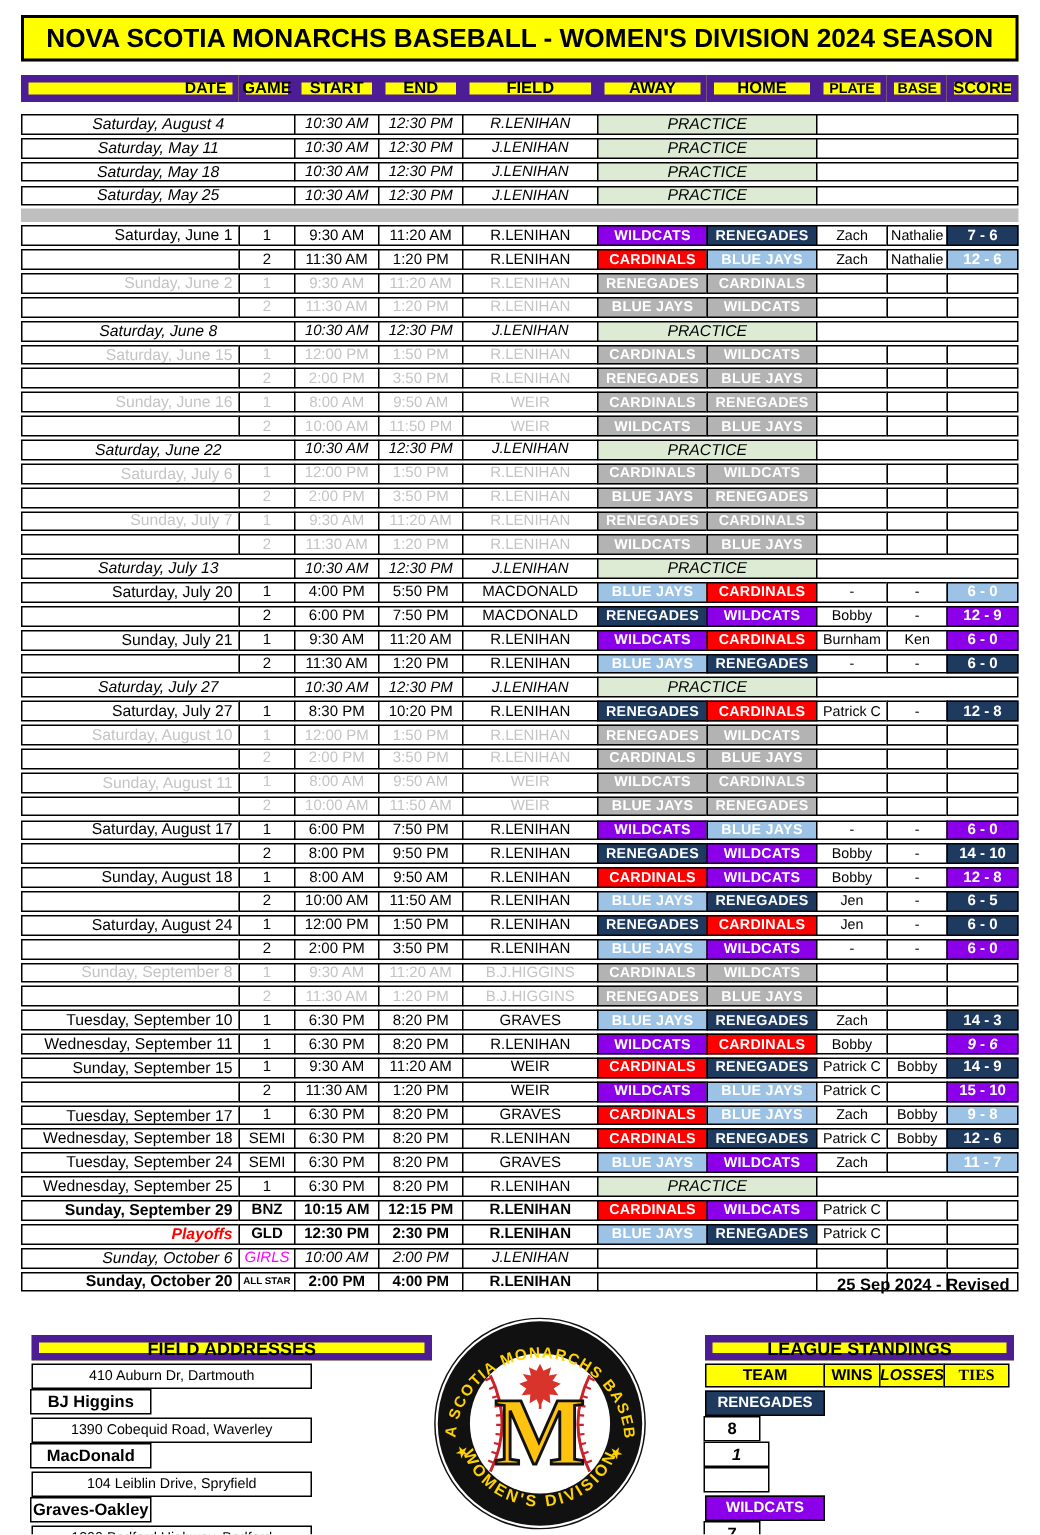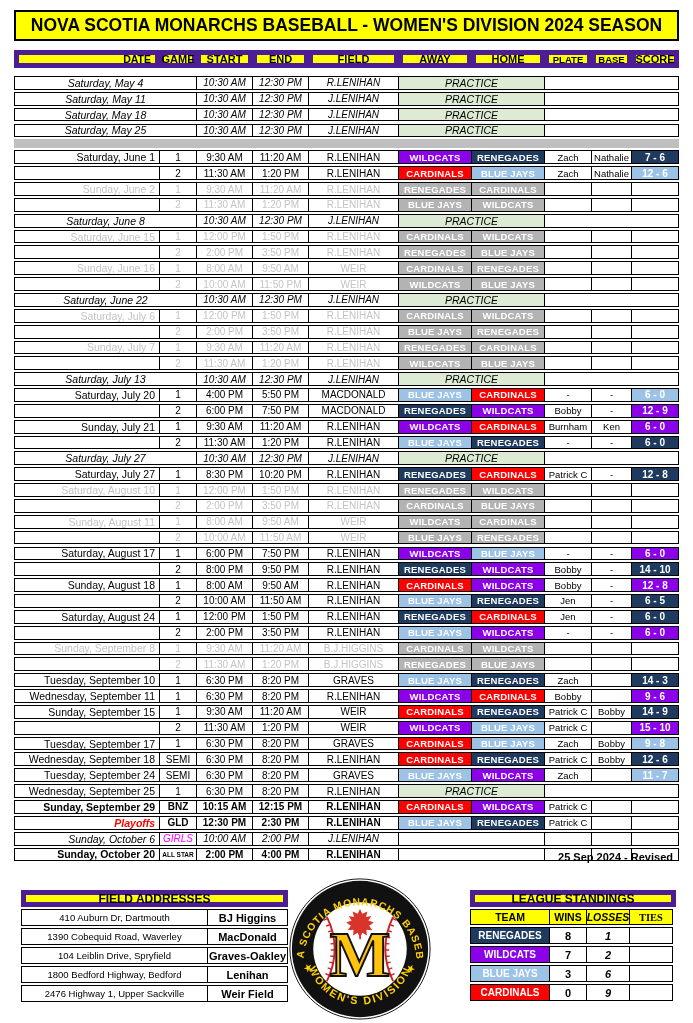--- a/index.html
+++ b/index.html
@@ -36,21 +36,21 @@
   .score{font-weight:bold;font-size:10px;color:#fff;}
   .cancelled .cell{color:#C4C4C4;}
   .cancelled .chip{background:#B3B3B3 !important;color:#fff;}
   .bd{font-weight:bold;}
   .it{font-style:italic;}
   .tiny{font-size:6.5px;font-weight:bold;}
   .pr-date{justify-content:center;padding-right:0;}
   .rev{position:absolute;left:14px;top:851px;width:659px;text-align:right;font-weight:bold;font-size:11px;}
   .addr{position:absolute;left:21px;top:890px;}
   .addr .hrow,.stand .hrow{display:flex;}
-  .trow{display:flex;margin-top:2px;}
+  .trow{display:flex;margin-top:2px;flex-direction:column;}
   .a-addr{width:187px;font-size:9.5px;height:17px;}
   .a-name{width:81px;font-weight:bold;font-size:11px;height:17px;}
   .ah{width:267px;height:17px;}
   .stand{position:absolute;left:470px;top:890px;}
   .sh{width:206px;height:17px;}
   .s-team{width:80px;height:17px;}
   .s-wins{width:38px;height:17px;}
   .s-loss{width:44px;height:17px;font-style:italic;}
   .s-ties{width:44px;height:17px;font-family:Liberation Serif, serif;}
   .shc{height:16px;font-weight:bold;font-size:10.5px;background:#FFFF00;}
@@ -73,21 +73,21 @@
       <div class="hcell c-field">FIELD</div>
       <div class="hcell c-away">AWAY</div>
       <div class="hcell c-home">HOME</div>
       <div class="hcell c-plate">PLATE</div>
       <div class="hcell c-base">BASE</div>
       <div class="hcell c-score">SCORE</div>
     </div>
 
   <div class="rows">
       <div class="srow">
-        <div class="cell c-dategame pr-date it">Saturday, May 4</div>
+        <div class="cell c-dategame pr-date it">Saturday, August 4</div>
         <div class="cell c-time it">10:30 AM</div>
         <div class="cell c-time it">12:30 PM</div>
         <div class="cell c-field it">R.LENIHAN</div>
         <div class="cell c-awayhome practice-cell" style="background: rgb(221, 235, 213);">PRACTICE</div>
         <div class="cell c-tail"></div>
       </div>
       <div class="srow">
         <div class="cell c-dategame pr-date it">Saturday, May 11</div>
         <div class="cell c-time it">10:30 AM</div>
         <div class="cell c-time it">12:30 PM</div>
@@ -507,21 +507,21 @@
       <div class="srow">
         <div class="cell c-date">Wednesday, September 11</div>
         <div class="cell c-game">1</div>
         <div class="cell c-time">6:30 PM</div>
         <div class="cell c-time">8:20 PM</div>
         <div class="cell c-field">R.LENIHAN</div>
         <div class="cell c-away chip" style="background: rgb(139, 0, 232);">WILDCATS</div>
         <div class="cell c-home chip" style="background: rgb(255, 0, 0);">CARDINALS</div>
         <div class="cell c-plate">Bobby</div>
         <div class="cell c-base"></div>
-        <div class="cell c-score score" style="background: rgb(139, 0, 232);">9 - 6</div>
+        <div class="cell c-score score" style="background: rgb(139, 0, 232); font-style: italic;">9 - 6</div>
       </div>
       <div class="srow">
         <div class="cell c-date">Sunday, September 15</div>
         <div class="cell c-game">1</div>
         <div class="cell c-time">9:30 AM</div>
         <div class="cell c-time">11:20 AM</div>
         <div class="cell c-field">WEIR</div>
         <div class="cell c-away chip" style="background: rgb(255, 0, 0);">CARDINALS</div>
         <div class="cell c-home chip" style="background: rgb(31, 58, 95);">RENEGADES</div>
         <div class="cell c-plate">Patrick C</div>

